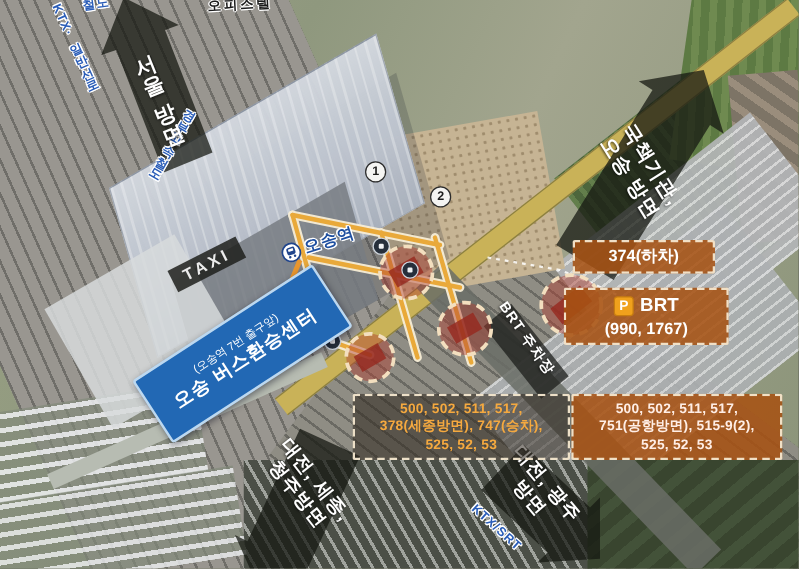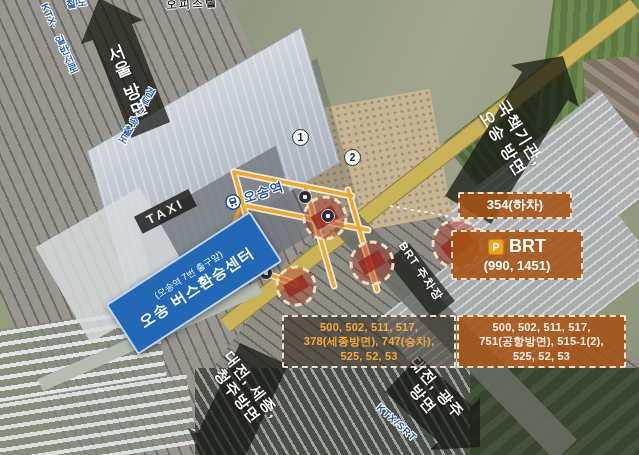--- a/index.html
+++ b/index.html
@@ -198,35 +198,35 @@
   <div class="marker dark" style="left:198px;top:250px;">7</div>
   <div class="exit-dot" style="left:298px;top:190px;"></div>
   <div class="exit-dot" style="left:321px;top:209px;"></div>
   <div class="exit-dot" style="left:259px;top:266px;"></div>
 
   <div class="transfer-box">
     <div class="l1">(오송역 7번 출구앞)</div>
     <div class="l2">오송 버스환승센터</div>
   </div>
 
-  <div class="callout" style="left:458px;top:192px;width:100px;font-size:13px;">354(하차)</div>
+  <div class="callout" style="left:458px;top:192px;width:100px;font-size:13px;">374(하차)</div>
 
   <div class="callout" style="left:451px;top:230px;width:118px;font-size:13px;">
     <div style="display:flex;align-items:center;justify-content:center;gap:5px;">
       <span class="picon">P</span>
-      <span style="font-size:18px;">BRT</span>
+      <span style="font-size:15px;">BRT</span>
     </div>
-    <div>(990, 1451)</div>
+    <div>(990, 1767)</div>
   </div>
 
   <div class="callout c-route" style="left:282px;top:315px;width:160px;background:rgba(45,38,30,.55);color:#f5a93f;">
     <div>500, 502, 511, 517,</div>
     <div>378(세종방면), 747(승차),</div>
     <div>525, 52, 53</div>
   </div>
 
   <div class="callout c-route" style="left:457px;top:315px;width:155px;color:#ffeee6;">
     <div>500, 502, 511, 517,</div>
-    <div>751(공항방면), 515-1(2),</div>
+    <div>751(공항방면), 515-9(2),</div>
     <div>525, 52, 53</div>
   </div>
 
 </div>
 
 </body></html>

